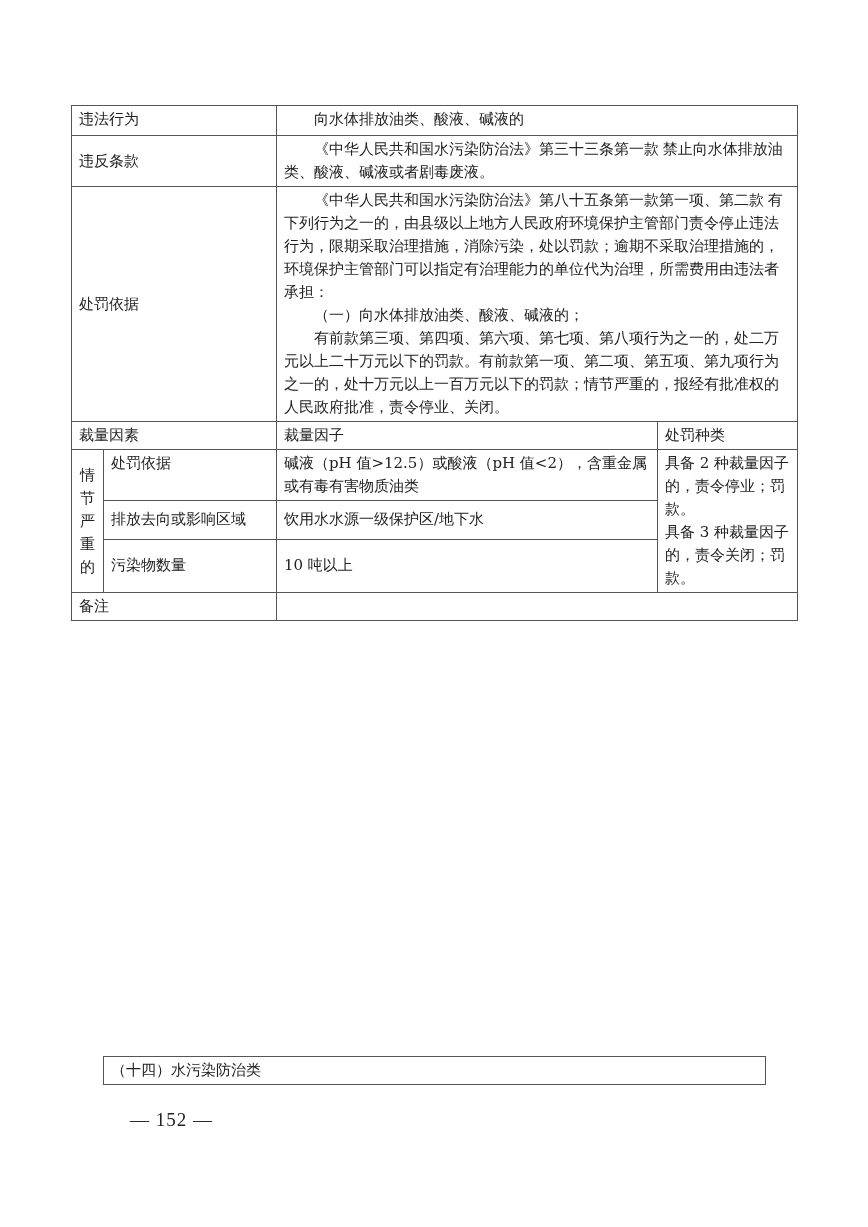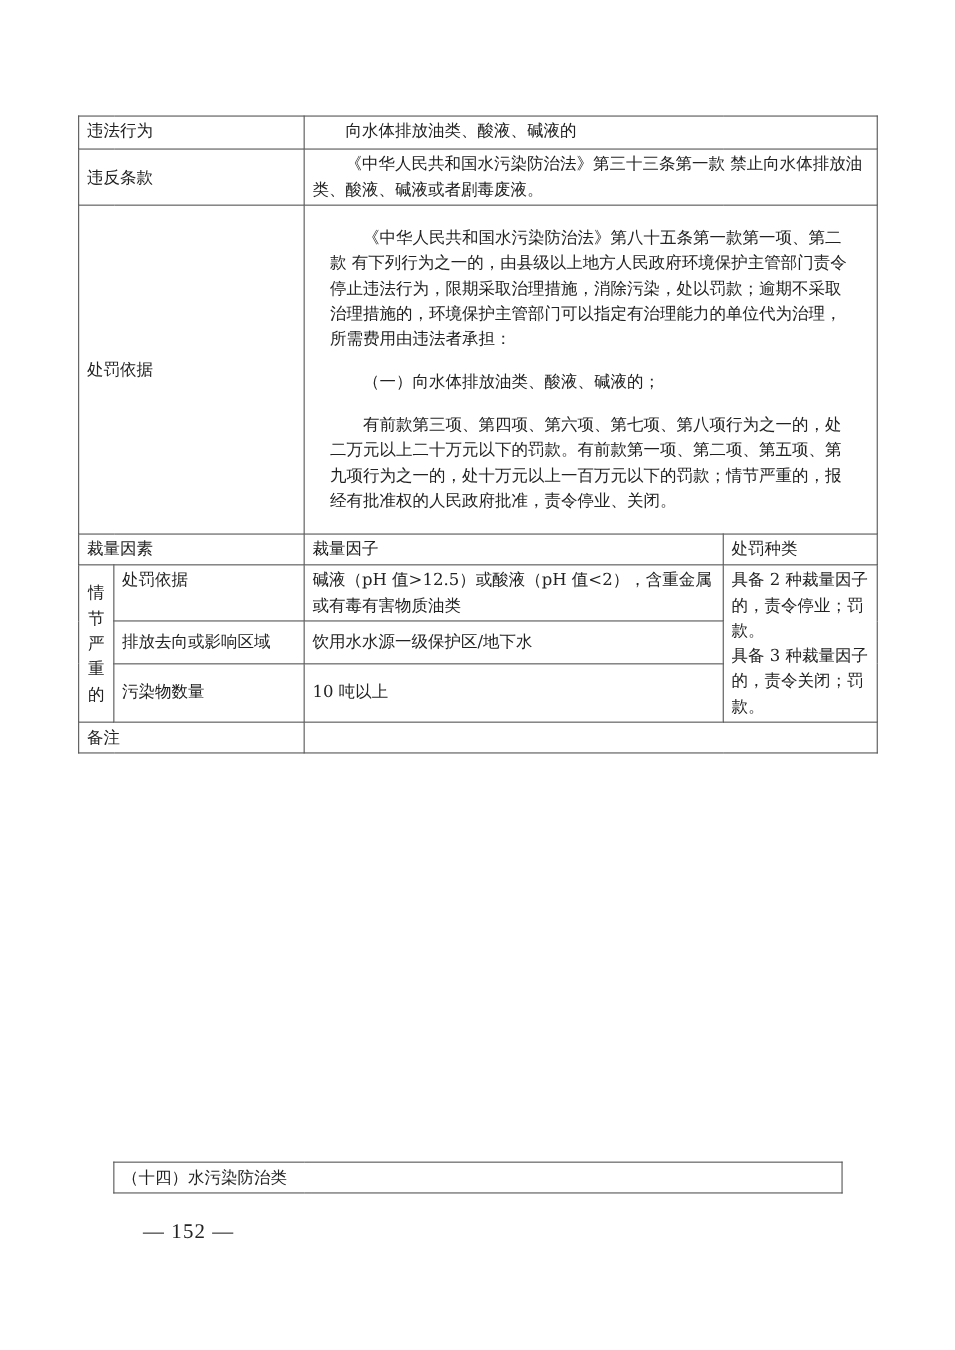--- a/index.html
+++ b/index.html
@@ -2,22 +2,22 @@
 <html><head>
 <meta charset="utf-8">
 <style>
   html, body { margin: 0; padding: 0; background: #ffffff; }
   body { width: 868px; height: 1227px; position: relative; overflow: hidden;
          font-family: "DejaVu Serif", "Liberation Serif", serif; color: #222; }
   .tbl { position: absolute; border-collapse: collapse; table-layout: fixed; }
   .tbl td { border: 1px solid #555; font-size: 15px; line-height: 23px; vertical-align: top; padding: 2px 7px; box-sizing: border-box; }
   .main { left: 71px; top: 105px; width: 726px; }
   .mid { vertical-align: middle !important; }
-  .indent { text-indent: 30px; }
-  .para { margin: 16px; }
+  .indent { text-indent: 30px; font-family: Liberation Serif, serif; }
+  .para { margin: 0; }
   .vert { width: 10px; text-align: center; line-height: 24px; padding: 2px 6px !important; vertical-align: middle !important; }
   .sec2 { left: 103px; top: 1056px; width: 662px; }
   .pagenum { position: absolute; left: 130px; top: 1109px; font-size: 19px; font-family: "Liberation Serif", serif; letter-spacing: 1px; }
 </style>
 </head>
 <body>
 
 <table class="tbl main">
   <colgroup>
     <col style="width:32px">

